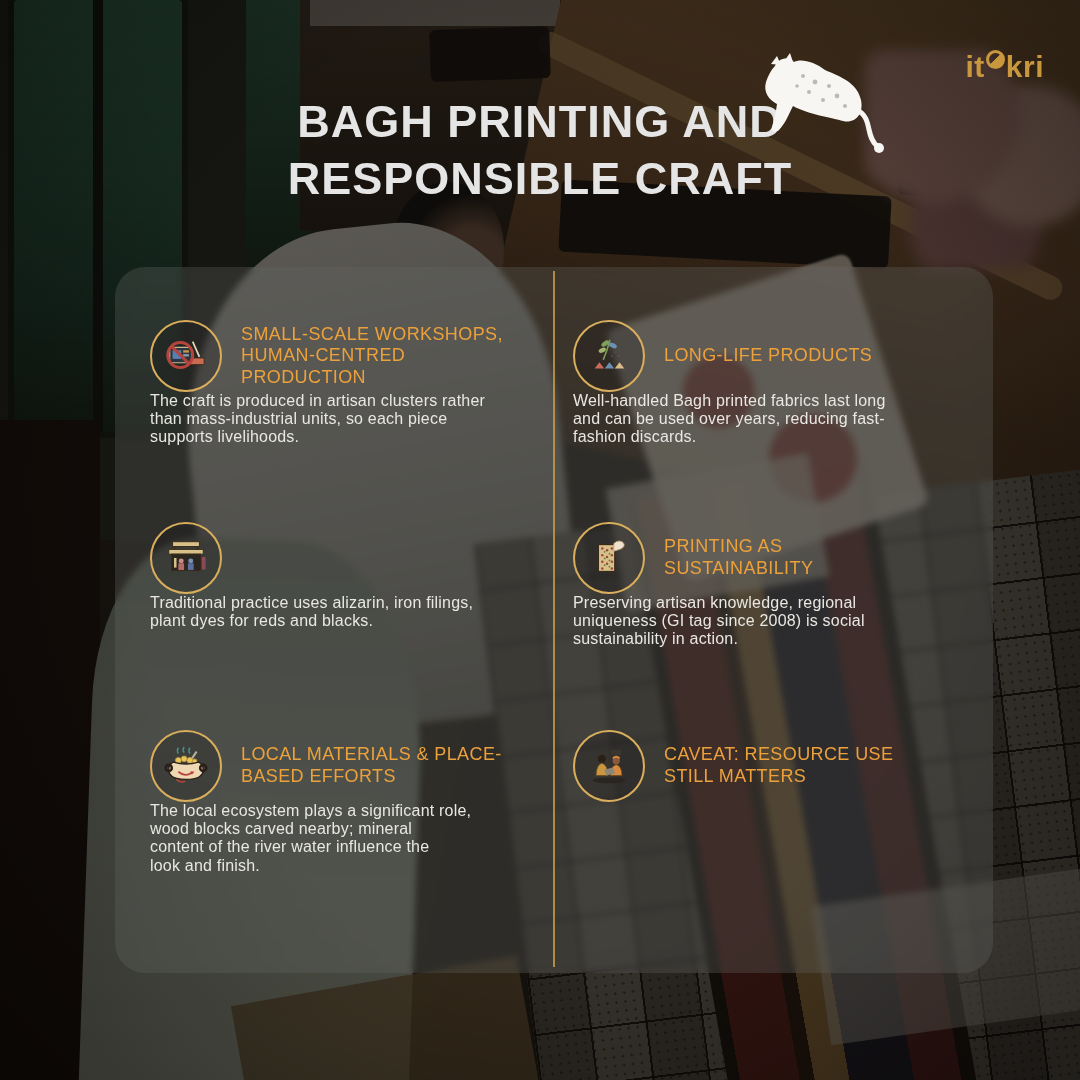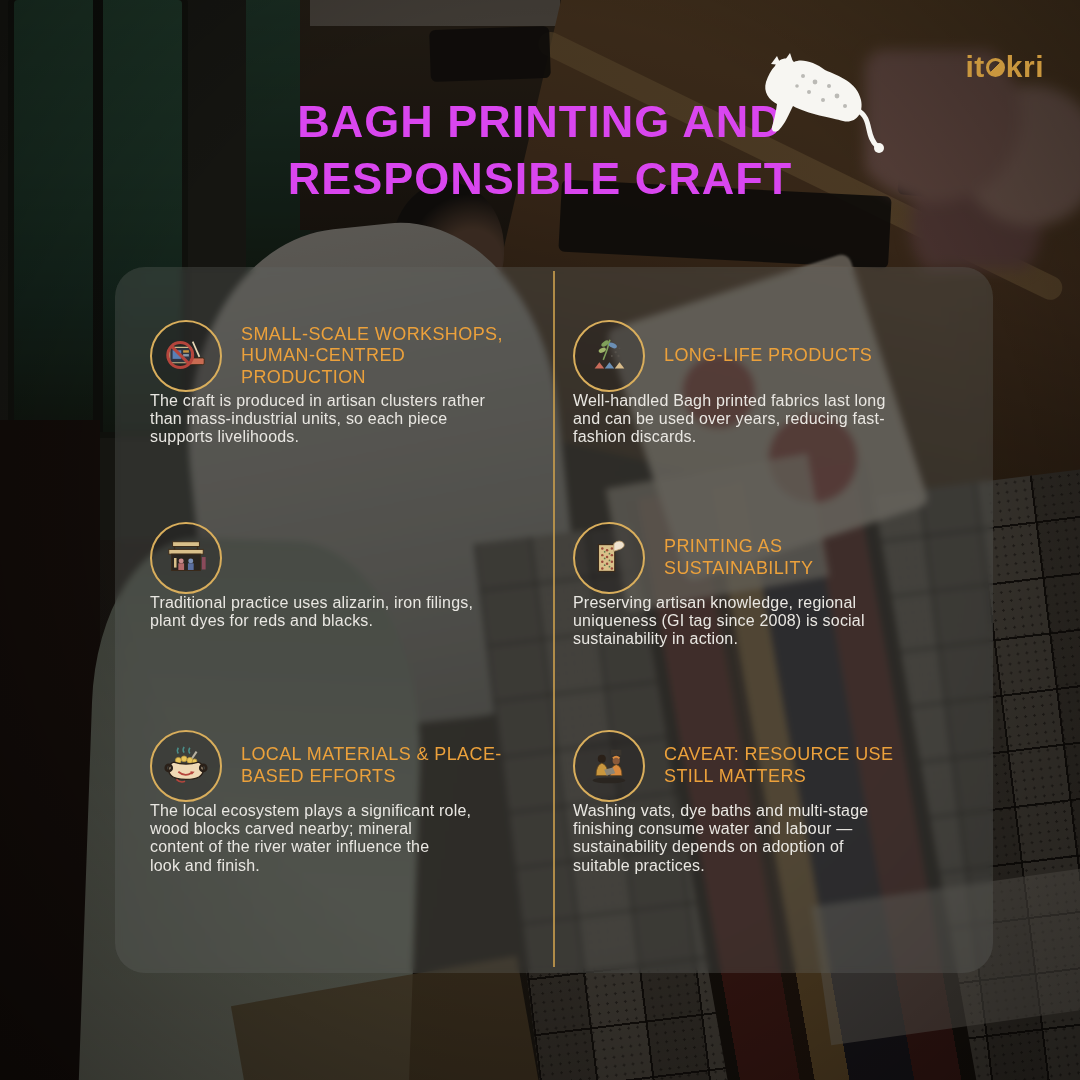--- a/index.html
+++ b/index.html
@@ -58,25 +58,25 @@
         #5d564c;
       background-size:9px 9px,auto,auto,auto,auto;}
   .bg-stripes{left:688px;top:475px;width:245px;height:740px;transform:rotate(-10deg);
       background:linear-gradient(90deg,#1a130e 0 5%,#58201a 5% 29%,#2a1a10 29% 35%,
                  #8a6a3a 35% 49%,#1e1c26 49% 75%,#55201c 75% 94%,#1a130e 94% 100%);}
   .bg-overlay{inset:0;background:rgba(9,7,5,0.52);}
   .bg-vignette{inset:0;background:radial-gradient(ellipse at 50% 45%,transparent 55%,rgba(0,0,0,.38) 100%);}
 
   
   .logo{right:36px;top:50px;z-index:7;color:#C9973E;font-weight:700;font-size:30px;
-        letter-spacing:.5px;display:flex;align-items:center;}
+        letter-spacing:.5px;display:flex;align-items:flex-start;}
   .logo-o{display:inline-block;width:19px;height:19px;border:3.5px solid #C9973E;border-radius:50%;
         margin:0 1px;box-sizing:border-box;
         background:linear-gradient(135deg,transparent 48%,#C9973E 48%);}
-  .title{left:0;top:94px;width:1080px;text-align:center;z-index:5;color:#d946ef;
+  .title{left:0;top:94px;width:1080px;text-align:center;z-index:5;color:#e5e5e5;
         font-size:45px;font-weight:700;letter-spacing:1px;line-height:1.26;}
   .tiger{left:745px;top:52px;width:142px;height:108px;z-index:6;}
 
   
   .panel{left:115px;top:267px;width:878px;height:706px;border-radius:30px;z-index:4;
         background:rgba(100,104,98,0.32);
         -webkit-backdrop-filter:blur(3px);backdrop-filter:blur(3px);}
   .divider{left:438px;top:4px;width:2px;height:696px;background:#C69A4C;opacity:.85;}
   .grid{position:absolute;inset:0;display:grid;grid-template-columns:438px 440px;
         grid-template-rows:202px 208px 1fr;padding-top:53px;box-sizing:border-box;}
@@ -300,22 +300,18 @@
               <path d="M10.5 34 q0 -11 6 -13 q6.5 2 6.5 13 z" fill="#C9973E" stroke="#6a4a1e" stroke-width="0.8"></path>
               <circle cx="31.5" cy="18.5" r="3.8" fill="#8a5a3a"></circle>
               <path d="M28 16 q3.5 -3.5 7 0" stroke="#D98A3E" stroke-width="2" fill="none"></path>
               <path d="M25.5 34 q0 -10 6 -11.5 q6 1.5 6 11.5 z" fill="#D98A3E" stroke="#6a4a1e" stroke-width="0.8"></path>
               <path d="M19 28 l9 -2.5 2.5 6 -9 2.5 z" fill="#8a8578"></path>
             </svg>
           </div>
           <div class="sec-heading pre">CAVEAT: RESOURCE USE
 STILL MATTERS</div>
         </div>
-        <div class="sec-body pre">Washing vats, dye baths and multi-stage
-finishing consume water and labour —
-sustainability depends on adoption of
-suitable practices.</div>
       </div>
 
     </div>
   </div>
 
 </div>
 
 </body></html>

